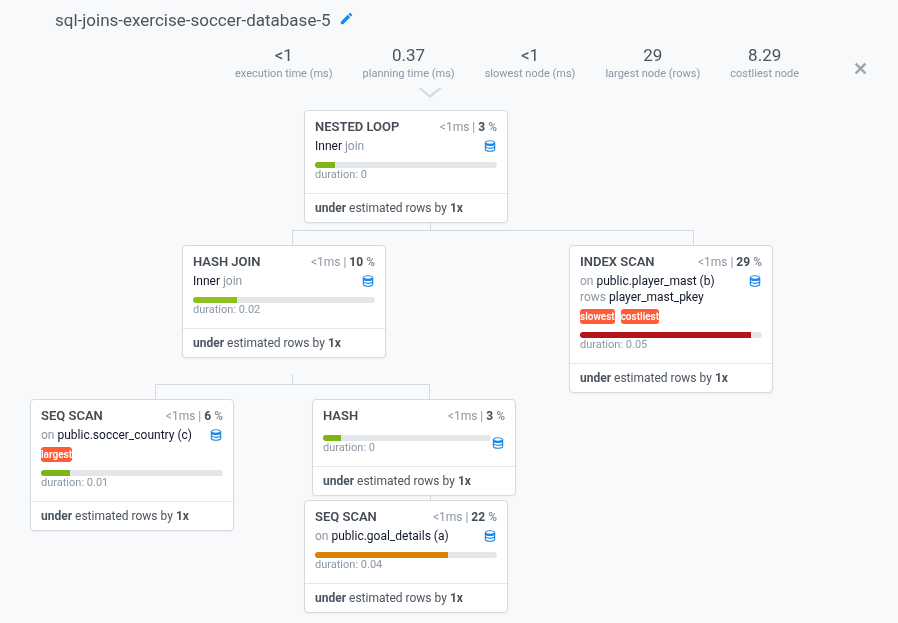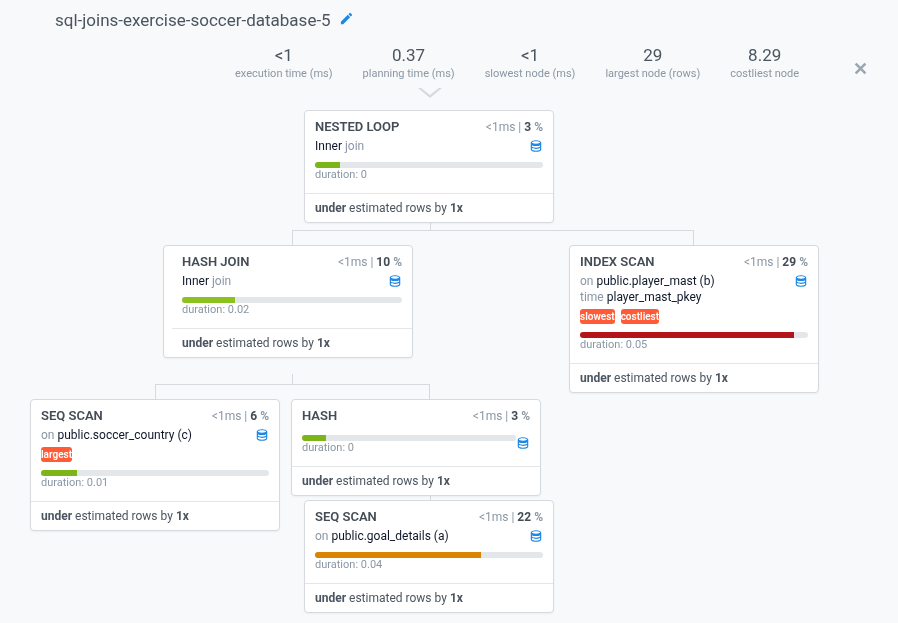--- a/index.html
+++ b/index.html
@@ -65,21 +65,21 @@
     position: absolute;
     top: -11px;
     left: -10px;
     width: 0; height: 0;
     border-left: 10px solid transparent;
     border-right: 10px solid transparent;
     border-top: 8px solid #f8f9fa;
   }
   .node {
     position: absolute;
-    width: 250px;
+    width: 204px;
     background: #fff;
     border: 1px solid #d6dadf;
     border-radius: 4px;
     box-shadow: 0 1px 2px rgba(0,0,0,0.05);
     font-size: 12px;
   }
   .nhead {
     display: flex;
     align-items: baseline;
     padding: 8px 10px 4px 10px;
@@ -200,21 +200,21 @@
         </svg></span>
     <div class="line"><span class="strong">Inner</span> <span>join</span></div>
     <div class="bar">
         <div style="width: 11%; background: rgb(124, 181, 24);"></div>
       </div>
     <div class="dur"><span>duration:</span> <span>0</span></div>
   </div>
   <div class="est"><b>under</b> <span>estimated rows by</span> <b>1x</b></div>
 </div>
 
-<div class="node" style="top:245px;left:163px;padding-left:8px;">
+<div class="node" style="top:245px;left:182px;">
   <div class="nhead">
     <span class="ntitle">HASH JOIN</span>
     <span class="nfaint"><span>&lt;1</span><span>ms</span></span>
     <span class="nfaint">&nbsp;|&nbsp;</span>
     <span class="npct"><span>10</span>&nbsp;<span class="nfaint">%</span></span>
   </div>
   <div class="nbody">
     <span class="db"><svg width="14" height="14" viewBox="0 0 24 24" fill="currentColor">
           <path d="M12 2C7 2 3 3.7 3 6v12c0 2.3 4 4 9 4s9-1.7 9-4V6c0-2.3-4-4-9-4zm0 2c4.4 0 7 1.3 7 2s-2.6 2-7 2-7-1.3-7-2 2.6-2 7-2zm7 14c0 .7-2.6 2-7 2s-7-1.3-7-2v-2.4c1.7 1 4.4 1.4 7 1.4s5.3-.4 7-1.4V18zm0-5c0 .7-2.6 2-7 2s-7-1.3-7-2v-2.4c1.7 1 4.4 1.4 7 1.4s5.3-.4 7-1.4V13z"></path>
         </svg></span>
@@ -232,21 +232,21 @@
     <span class="ntitle">INDEX SCAN</span>
     <span class="nfaint"><span>&lt;1</span><span>ms</span></span>
     <span class="nfaint">&nbsp;|&nbsp;</span>
     <span class="npct"><span>29</span>&nbsp;<span class="nfaint">%</span></span>
   </div>
   <div class="nbody">
     <span class="db"><svg width="14" height="14" viewBox="0 0 24 24" fill="currentColor">
           <path d="M12 2C7 2 3 3.7 3 6v12c0 2.3 4 4 9 4s9-1.7 9-4V6c0-2.3-4-4-9-4zm0 2c4.4 0 7 1.3 7 2s-2.6 2-7 2-7-1.3-7-2 2.6-2 7-2zm7 14c0 .7-2.6 2-7 2s-7-1.3-7-2v-2.4c1.7 1 4.4 1.4 7 1.4s5.3-.4 7-1.4V18zm0-5c0 .7-2.6 2-7 2s-7-1.3-7-2v-2.4c1.7 1 4.4 1.4 7 1.4s5.3-.4 7-1.4V13z"></path>
         </svg></span>
     <div class="line"><span>on</span> <span class="strong">public.player_mast (b)</span></div>
-    <div class="line"><span>time</span> <span class="strong">player_mast_pkey</span></div>
+    <div class="line"><span>rows</span> <span class="strong">player_mast_pkey</span></div>
     <div class="tags">
       <span class="tag">slowest</span>
       <span class="tag">costliest</span>
     </div>
     <div class="bar">
         <div style="width: 94%; background: rgb(179, 21, 26);"></div>
       </div>
     <div class="dur"><span>duration:</span> <span>0.05</span></div>
   </div>
   <div class="est"><b>under</b> <span>estimated rows by</span> <b>1x</b></div>
@@ -268,21 +268,21 @@
       <span class="tag">largest</span>
     </div>
     <div class="bar">
         <div style="width: 16%; background: rgb(124, 181, 24);"></div>
       </div>
     <div class="dur"><span>duration:</span> <span>0.01</span></div>
   </div>
   <div class="est"><b>under</b> <span>estimated rows by</span> <b>1x</b></div>
 </div>
 
-<div class="node" style="top:399px;left:291px;">
+<div class="node" style="top:399px;left:312px;">
   <div class="nhead">
     <span class="ntitle">HASH</span>
     <span class="nfaint"><span>&lt;1</span><span>ms</span></span>
     <span class="nfaint">&nbsp;|&nbsp;</span>
     <span class="npct"><span>3</span>&nbsp;<span class="nfaint">%</span></span>
   </div>
   <div class="nbody">
     <span class="db"><svg width="14" height="14" viewBox="0 0 24 24" fill="currentColor">
           <path d="M12 2C7 2 3 3.7 3 6v12c0 2.3 4 4 9 4s9-1.7 9-4V6c0-2.3-4-4-9-4zm0 2c4.4 0 7 1.3 7 2s-2.6 2-7 2-7-1.3-7-2 2.6-2 7-2zm7 14c0 .7-2.6 2-7 2s-7-1.3-7-2v-2.4c1.7 1 4.4 1.4 7 1.4s5.3-.4 7-1.4V18zm0-5c0 .7-2.6 2-7 2s-7-1.3-7-2v-2.4c1.7 1 4.4 1.4 7 1.4s5.3-.4 7-1.4V13z"></path>
         </svg></span>

